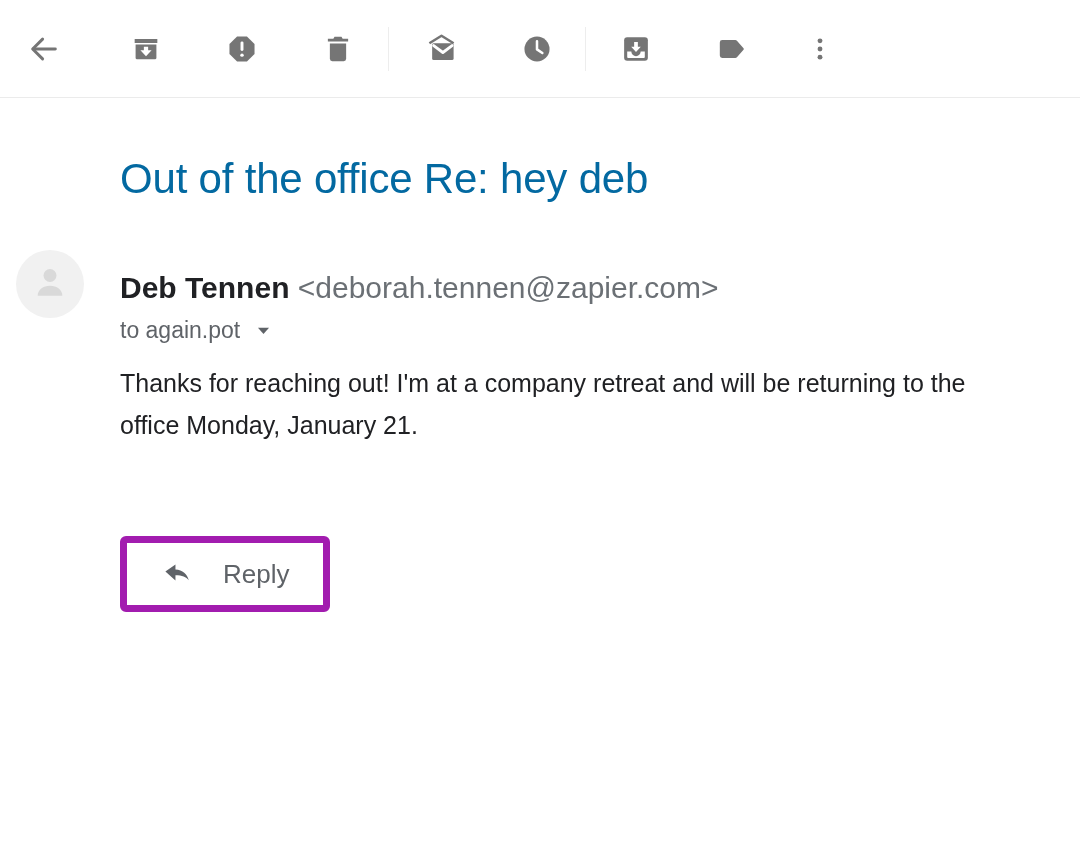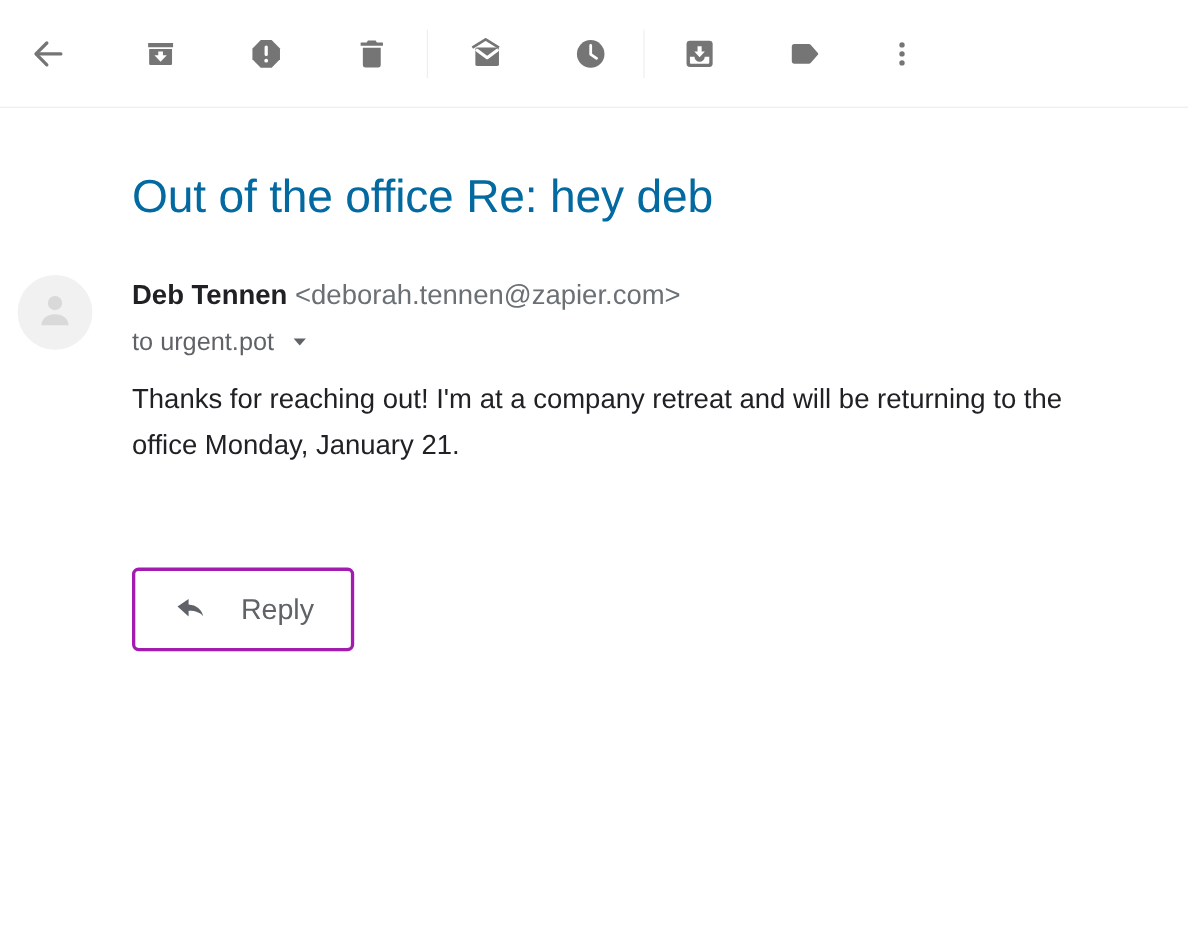--- a/index.html
+++ b/index.html
@@ -84,24 +84,25 @@
     display: flex;
     align-items: center;
     justify-content: center;
     margin-top: 2px;
   }
   .sender-meta {
     margin-left: 36px;
     padding-top: 4px;
   }
   .sender-line {
-    font-size: 25px;
+    font-size: 30px;
     line-height: 32px;
     color: #5f6368;
     white-space: nowrap;
+    margin-top: 20px;
   }
   .sender-name {
     font-weight: 700;
     color: #202124;
   }
   .sender-email { color: #6b7075; }
   .recipient-line {
     margin-top: 12px;
     font-size: 23px;
     line-height: 28px;
@@ -132,21 +133,21 @@
   .actions {
     display: flex;
     padding: 90px 0 0 120px;
     gap: 26px;
   }
   .action-btn {
     display: flex;
     align-items: center;
     justify-content: center;
     height: 76px;
-    border: 3px solid #a21caf;
+    border: 7px solid #a21caf;
     border-radius: 6px;
     background: #ffffff;
     cursor: pointer;
     padding: 0 34px;
     font-family: "Liberation Sans", sans-serif;
   }
   .action-btn .lbl {
     font-size: 26px;
     color: #5f6368;
     margin-left: 28px;
@@ -263,21 +264,21 @@
         </svg>
       </span>
     </div>
 
     <div class="sender-meta">
       <div class="sender-line">
         <span class="sender-name">Deb Tennen</span>
         <span class="sender-email">&lt;deborah.tennen@zapier.com&gt;</span>
       </div>
       <div class="recipient-line">
-        <span>to urgent.pot</span>
+        <span>to again.pot</span>
         <span class="caret">
           <svg width="19" height="19" viewBox="0 0 24 24" fill="#5f6368">
             <path d="M5 8.6h14L12 16.4z"></path>
           </svg>
         </span>
       </div>
     </div>
 
   </div>
 

